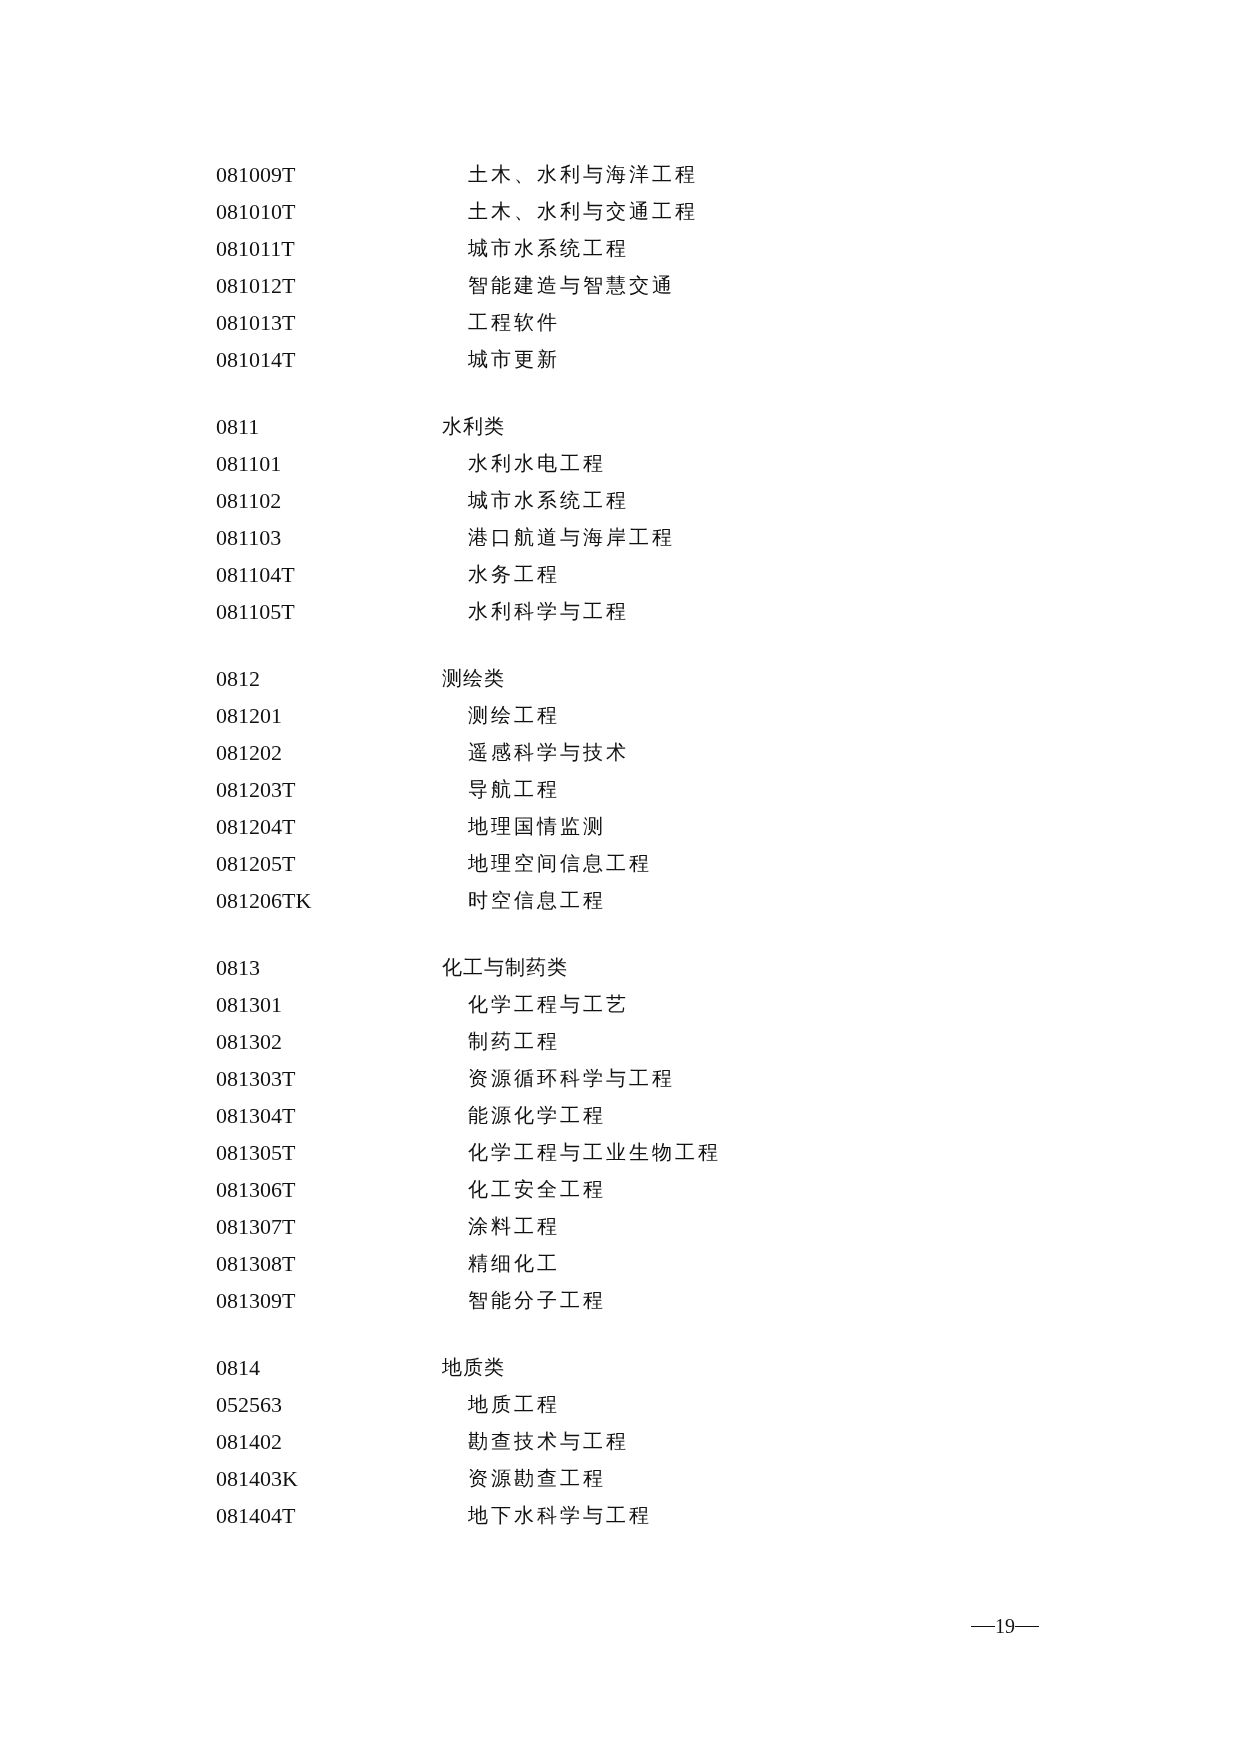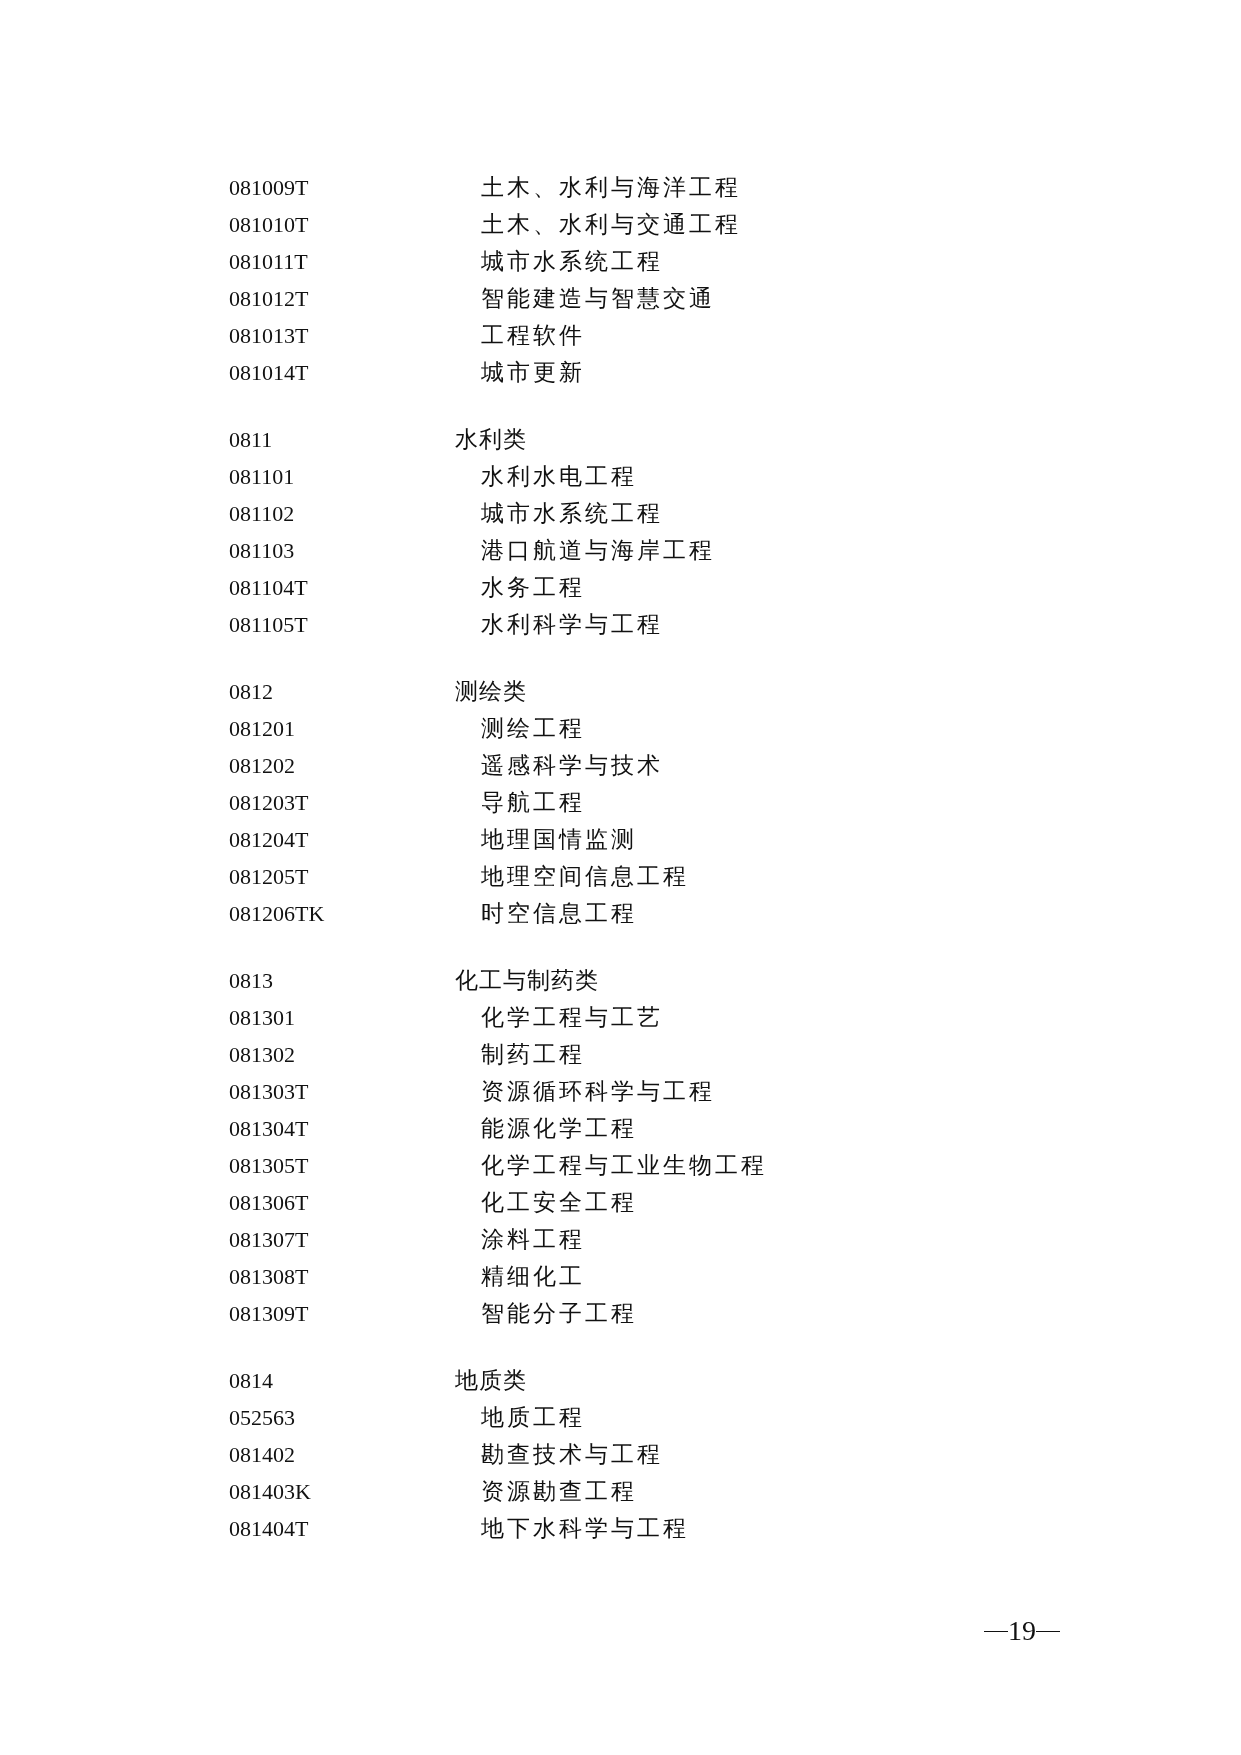--- a/index.html
+++ b/index.html
@@ -2,42 +2,42 @@
 <html><head>
 <meta charset="utf-8">
 <style>
   html, body { margin: 0; padding: 0; background: #ffffff; }
   body {
     width: 1241px; height: 1755px; position: relative; overflow: hidden;
     font-family: "DejaVu Serif", "Liberation Serif", serif;
     color: #111111;
   }
   .list { position: absolute; left: 212px; top: 152px; width: 900px; }
-  .section { margin: 17px; }
+  .section { margin: 4px; }
   .section + .section { margin-top: 30px; text-align: right; }
   .row {
     height: 37px; line-height: 37px; position: relative;
     font-size: 22px; white-space: nowrap;
   }
   .code {
     position: absolute; left: 0; top: 0;
     font-family: "Liberation Serif", "DejaVu Serif", serif;
     font-size: 22px; letter-spacing: 0px;
   }
   .name {
     position: absolute; left: 252px; top: 0;
     font-family: "DejaVu Sans", "Liberation Sans", sans-serif;
-    font-size: 23px; letter-spacing: 3px; font-weight: 300;
+    font-size: 20px; letter-spacing: 3px; font-weight: 300;
   }
   .row.category .name { left: 226px; letter-spacing: 1px; }
   .page-number {
     position: absolute; top: 1615px; left: 950px; width: 110px;
-    text-align: center; font-size: 28px;
+    text-align: center; font-size: 20px;
     font-family: "Liberation Serif", "DejaVu Serif", serif;
-    display: flex; align-items: center; justify-content: flex-end;
+    display: flex; align-items: center; justify-content: center;
   }
   .dash { display: inline-block; width: 24px; height: 1px; background: #111; }
 </style>
 </head>
 <body>
 
 <div class="list">
 
   <div class="section">
     <div class="row">

